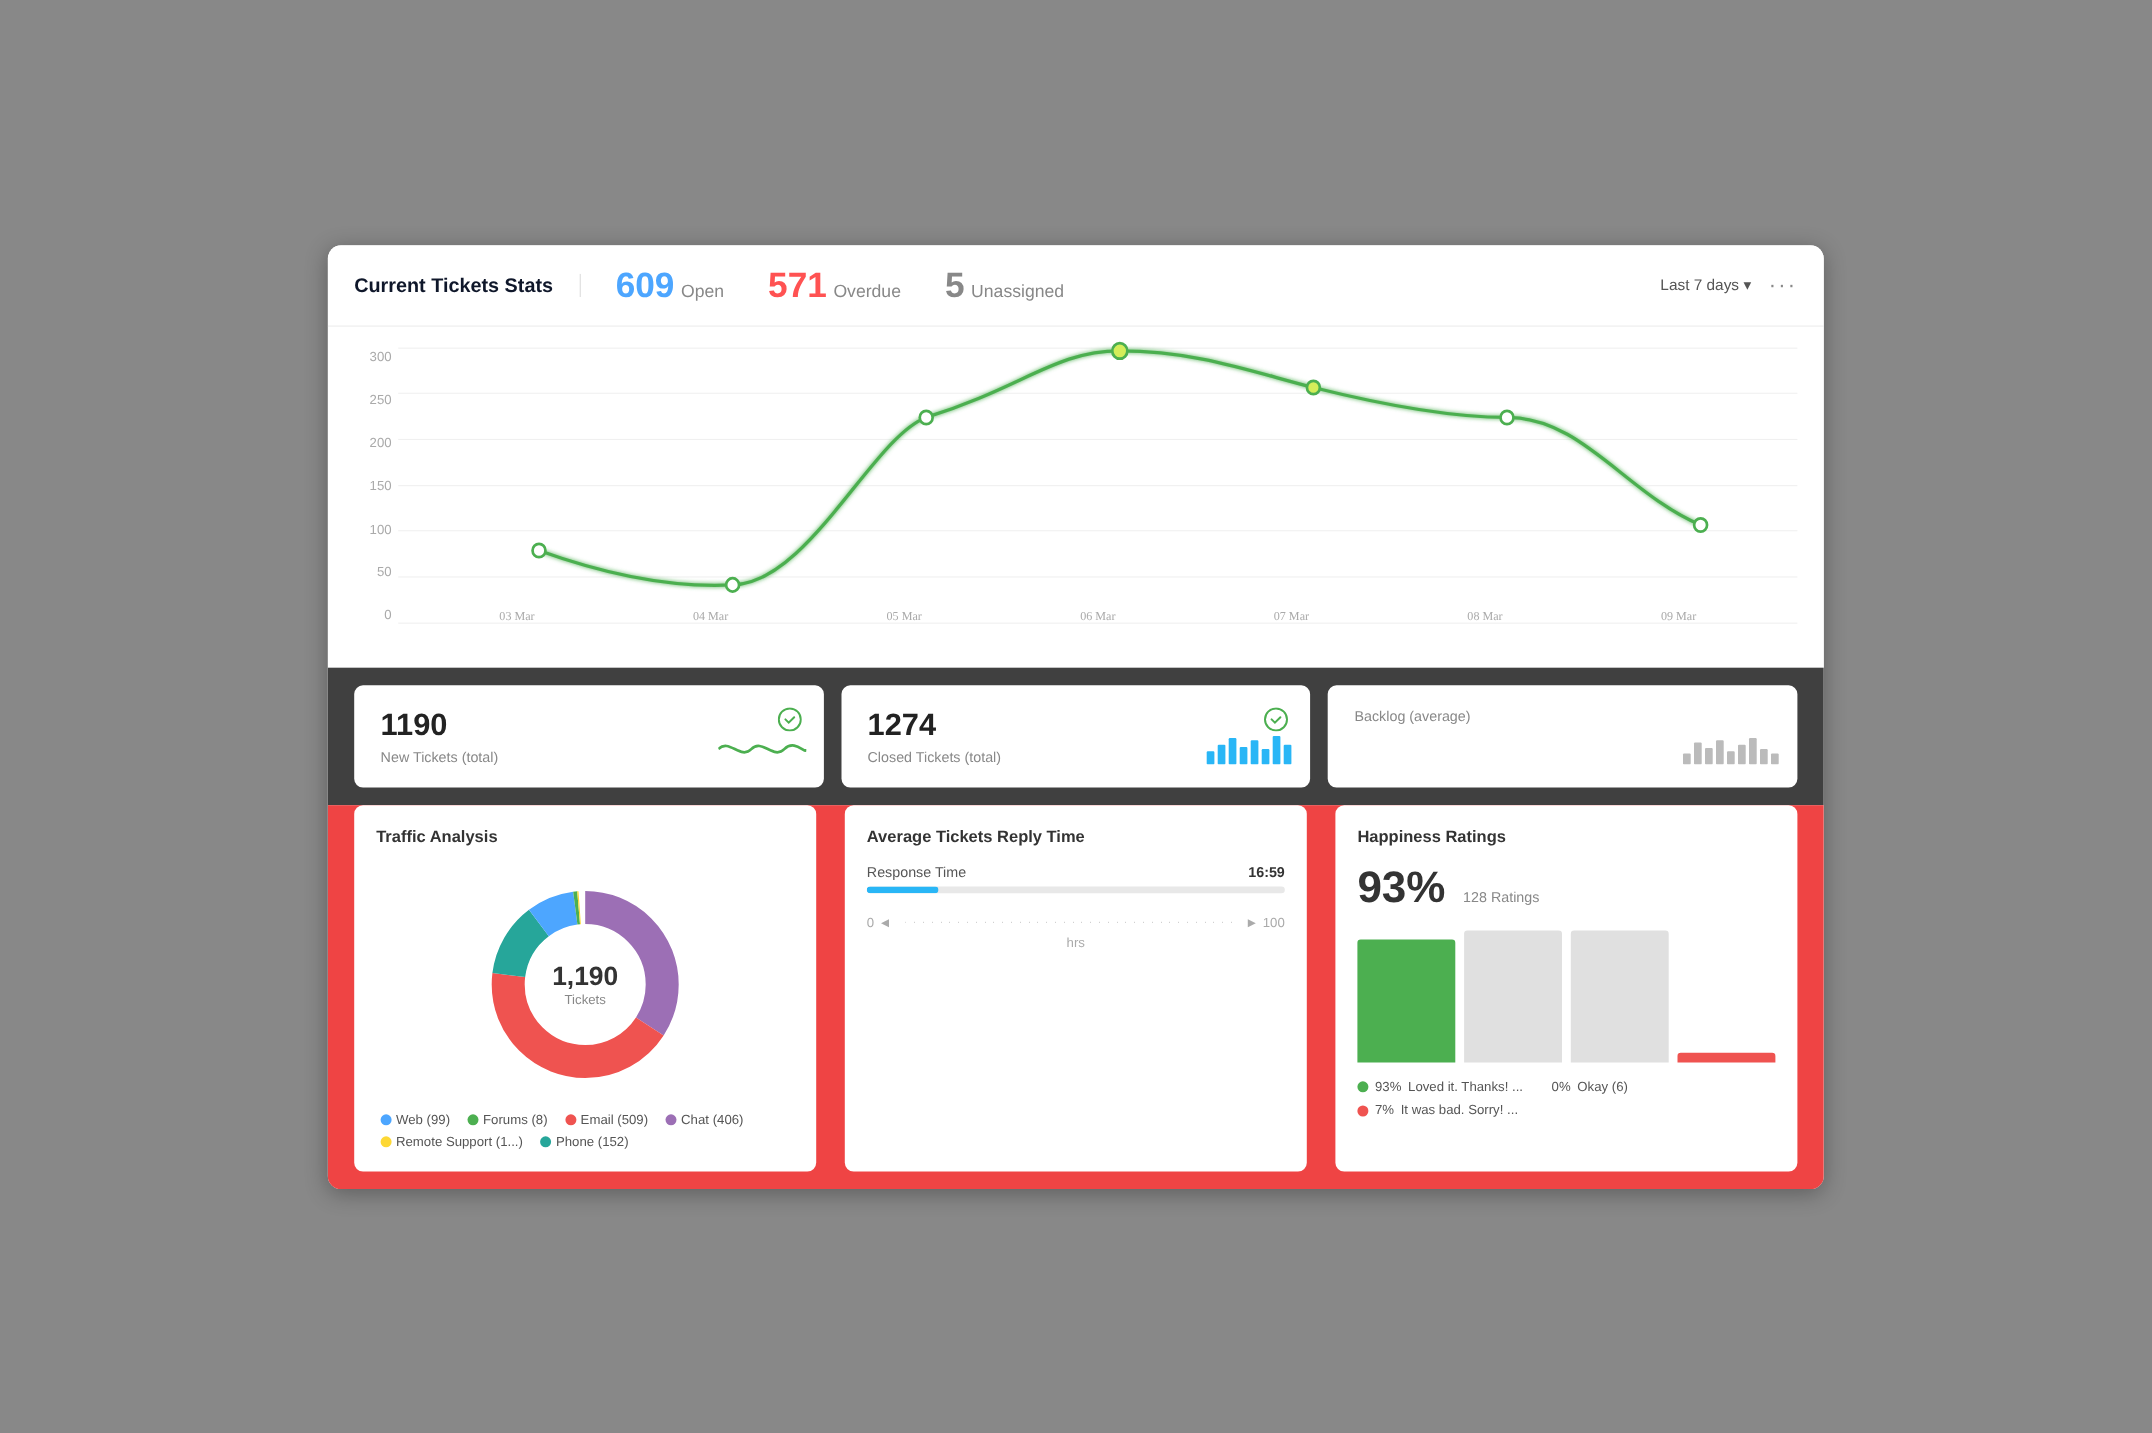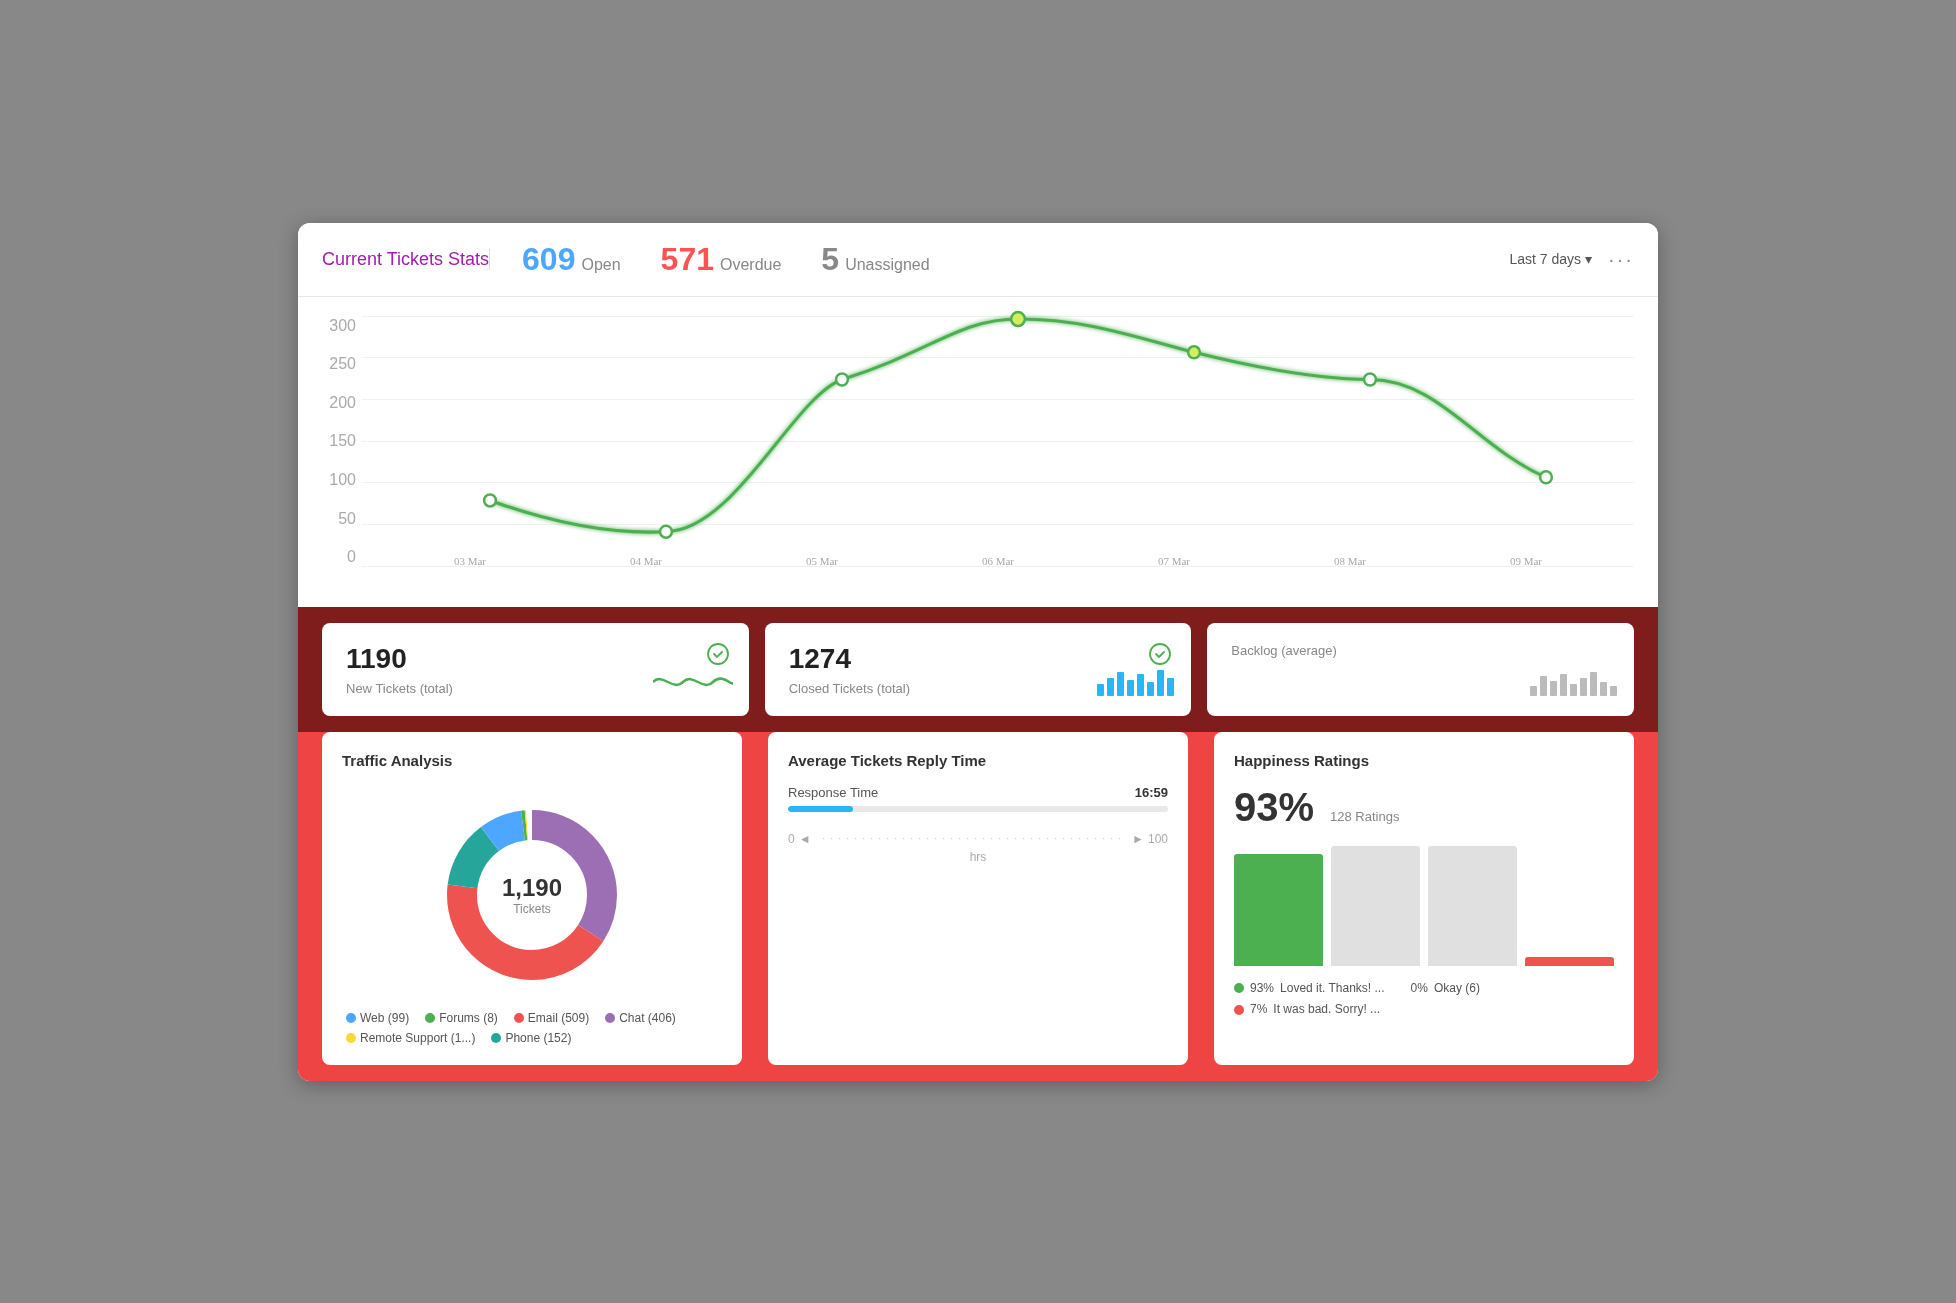--- a/index.html
+++ b/index.html
@@ -23,22 +23,23 @@
     .header {
       background: #fff;
       border-bottom: 1px solid #e8e8e8;
       padding: 18px 24px;
       display: flex;
       align-items: center;
       gap: 0;
     }
     .header-title {
       font-size: 18px;
-      font-weight: 400;
-      color: #a21caf;
+      font-weight: 700;
+      color: #0f172a;
+      padding-right: 24px;
       border-right: 1px solid #ddd;
       margin-right: 32px;
     }
     .stat-item {
       display: flex;
       align-items: baseline;
       gap: 6px;
       margin-right: 40px;
     }
     .stat-number {
@@ -87,21 +88,21 @@
       position: absolute;
       left: 0;
       top: 0;
       bottom: 30px;
       width: 40px;
       display: flex;
       flex-direction: column-reverse;
       justify-content: space-between;
     }
     .y-label {
-      font-size: 16px;
+      font-size: 12px;
       color: #aaa;
       text-align: right;
       padding-right: 6px;
     }
     
     .chart-inner {
       position: absolute;
       left: 40px;
       right: 0;
       top: 0;
@@ -153,21 +154,21 @@
       bottom: 30px;
       width: calc(100% - 40px);
       height: 100%;
       overflow: visible;
     }
     
     .stats-row {
       display: flex;
       gap: 16px;
       padding: 16px 24px;
-      background: #7f1d1d;
+      background: #404040;
     }
     .stat-card {
       background: #fff;
       border-radius: 8px;
       padding: 20px 24px;
       flex: 1;
       position: relative;
       display: flex;
       flex-direction: column;
       gap: 6px;

